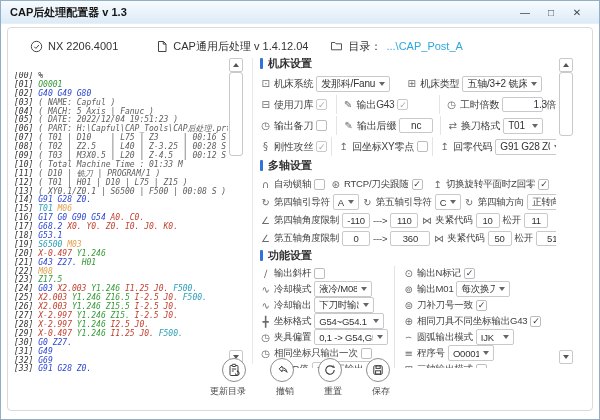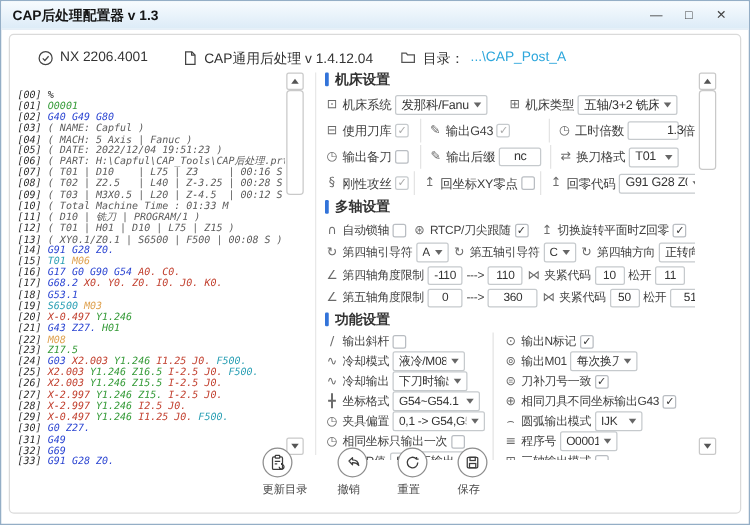--- a/index.html
+++ b/index.html
@@ -63,21 +63,21 @@
   .dd .cv{flex:1;overflow:hidden;}
   .car{width:0;height:0;border-left:3px solid transparent;border-right:3px solid transparent;border-top:4px solid #666;margin-left:4px;}
   .inp{height:15px;border:1px solid #c6cacd;border-radius:2px;background:#fff;display:flex;align-items:center;
        justify-content:center;padding:0 2px;color:#333;box-sizing:border-box;cursor:text;}
   .tx{color:#3f3f3f;}
   .fcols{display:flex;align-items:flex-start;}
   .fcolL{width:134px;}
   .fcolR{border-left:1px solid #e4e4e4;padding-left:8px;flex:1;}
   
   .footer{position:absolute;left:0;right:0;bottom:2px;height:50px;display:flex;justify-content:center;gap:24px;align-items:flex-start;padding-top:2px;}
-  .fbtn{display:flex;flex-direction:column;align-items:flex-start;gap:3px;cursor:pointer;}
+  .fbtn{display:flex;flex-direction:column;align-items:flex-end;gap:3px;cursor:pointer;}
   .fbtn .circ{width:24px;height:24px;border:1px solid #8d8d8d;border-radius:50%;background:#fff;
               display:flex;align-items:center;justify-content:center;box-sizing:border-box;}
   .fbtn .flab{font-size:9px;color:#4a4a4a;letter-spacing:0;}
 </style>
 </head>
 <body>
 
 <div class="win">
 
   <div class="titlebar">
@@ -85,21 +85,21 @@
     <span class="winctrl">
       <span>—</span>
       <span>□</span>
       <span>✕</span>
     </span>
   </div>
 
   <div class="content">
 
     <div class="toolbar">
-      <span class="tbi" style="margin-right:28px">
+      <span class="tbi" style="margin-right:38px">
         <span>
           <svg width="13" height="13" viewBox="0 0 13 13" fill="none" stroke="#444" stroke-width="1">
             <circle cx="6.5" cy="6.5" r="5.2"></circle>
               <path d="M4.2 6.7l1.7 1.7 3-3.4"></path>
           </svg>
         </span>
         <span>NX 2206.4001</span>
       </span>
       <span class="tbi" style="margin-right:22px">
         <span>

